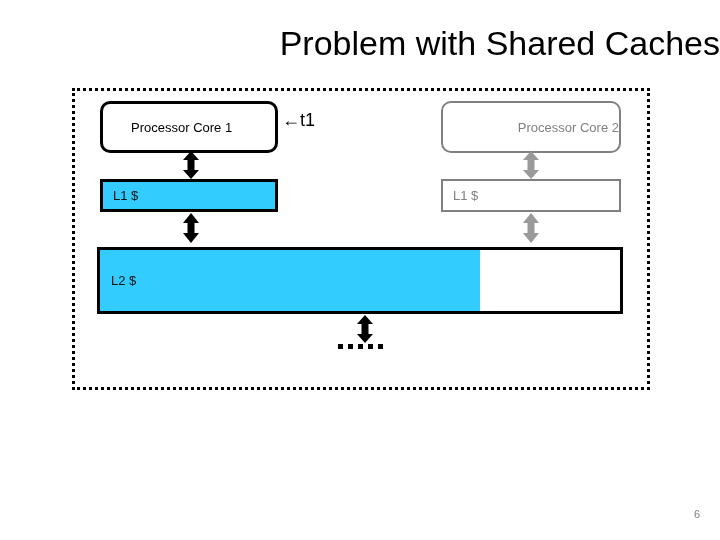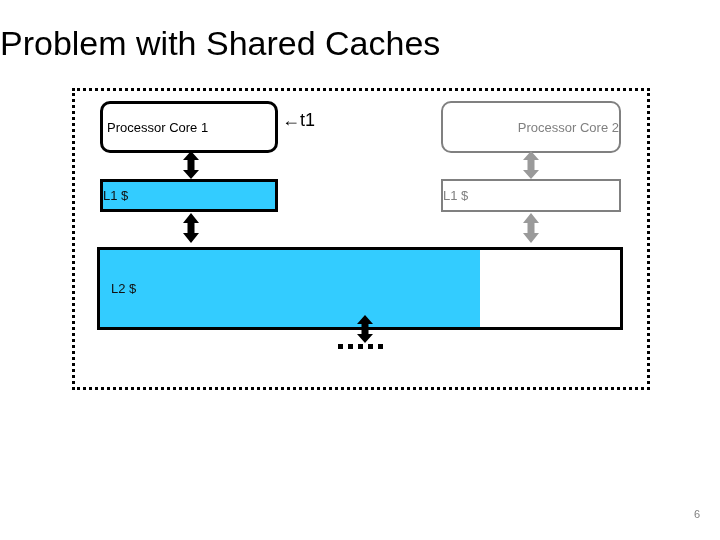--- a/index.html
+++ b/index.html
@@ -14,21 +14,21 @@
     overflow: hidden;
     position: relative;
   }
 
   
   #slide-title {
     position: absolute;
     left: 0;
     top: 22px;
     width: 720px;
-    text-align: left;
+    text-align: right;
     font-size: 34px;
     line-height: 42px;
     color: #000000;
     font-family: "Liberation Sans", sans-serif;
     letter-spacing: 0px;
     white-space: nowrap;
   }
 
   
   #chip-boundary {
@@ -54,21 +54,21 @@
     display: block;
     white-space: nowrap;
   }
 
   
   .core-box {
     border-radius: 10px;
   }
   .core-box .box-label {
     font-size: 13px;
-    padding-left: 4px;
+    padding-left: 28px;
   }
 
   #core1-box {
     left: 100px;
     top: 101px;
     width: 178px;
     height: 52px;
     border: 3px solid #000000;
     background: #ffffff;
   }
@@ -81,20 +81,21 @@
     height: 52px;
     border: 2px solid #808080;
     background: #ffffff;
     justify-content: flex-end;
   }
   #core2-box .box-label { color: #808080; }
 
   
   .cache-box .box-label {
     font-size: 13px;
+    padding-left: 10px;
   }
 
   #l1-left-box {
     left: 100px;
     top: 179px;
     width: 178px;
     height: 33px;
     border: 3px solid #000000;
     background: #33ccff;
   }
@@ -108,21 +109,21 @@
     border: 2px solid #808080;
     background: #ffffff;
   }
   #l1-right-box .box-label { color: #808080; }
 
   
   #l2-box {
     left: 97px;
     top: 247px;
     width: 526px;
-    height: 83px;
+    height: 67px;
     border: 3px solid #000000;
     background: #ffffff;
     overflow: hidden;
   }
   #l2-fill {
     position: absolute;
     left: 0;
     top: 0;
     bottom: 0;
     width: 73.5%;

